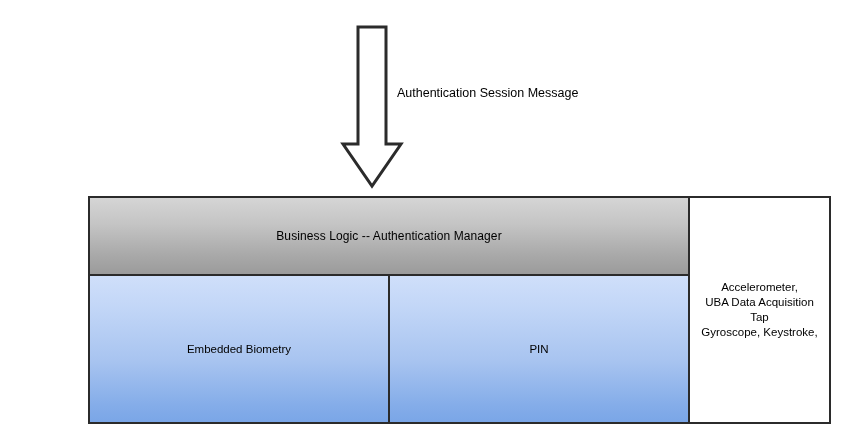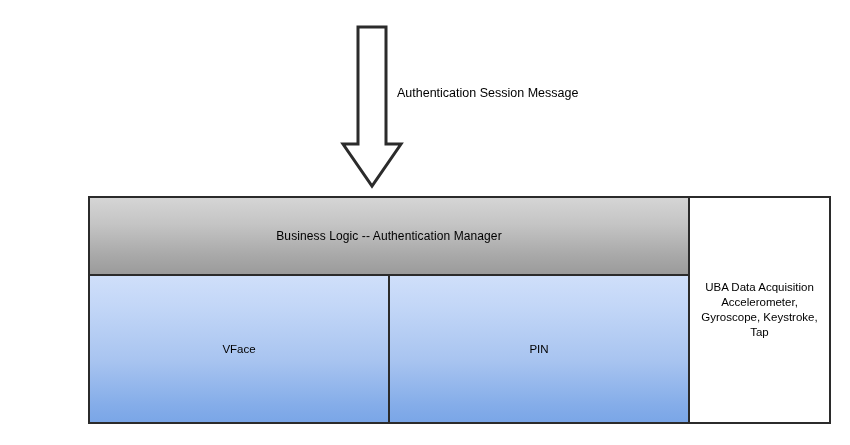--- a/index.html
+++ b/index.html
@@ -153,36 +153,36 @@
   <div class="diagram-frame">
 
     <div class="left-stack">
 
       <div class="biz-band">
         <span class="biz-band-label">Business Logic -- Authentication Manager</span>
       </div>
 
       <div class="auth-row">
 
+        <div class="auth-cell">
+          <span class="auth-cell-label">Embedded Biometry</span>
+        </div>
 
 
-        <div class="auth-cell">
-          <span class="auth-cell-label">VFace</span>
-        </div>
 
         <div class="auth-cell">
           <span class="auth-cell-label">PIN</span>
         </div>
 
       </div>
     </div>
 
     <div class="uba-panel">
       <div class="uba-text">
+        <div>Accelerometer,</div>
         <div>UBA Data Acquisition</div>
-        <div>Accelerometer,</div>
+        <div>Tap</div>
         <div>Gyroscope, Keystroke,</div>
-        <div>Tap</div>
       </div>
     </div>
 
   </div>
 </div>
 
 </body></html>

